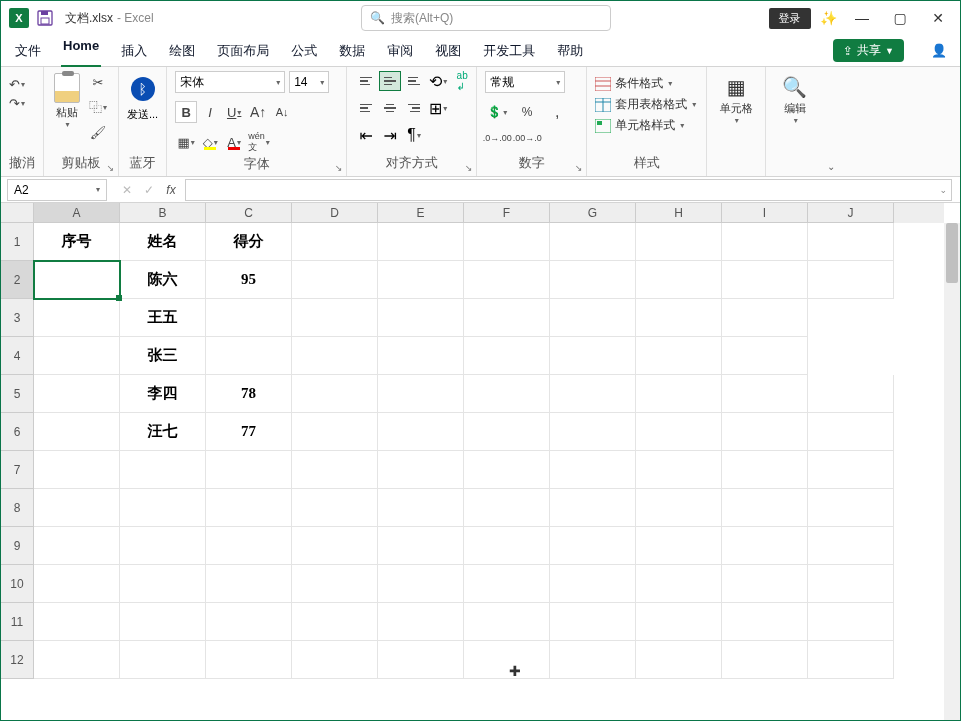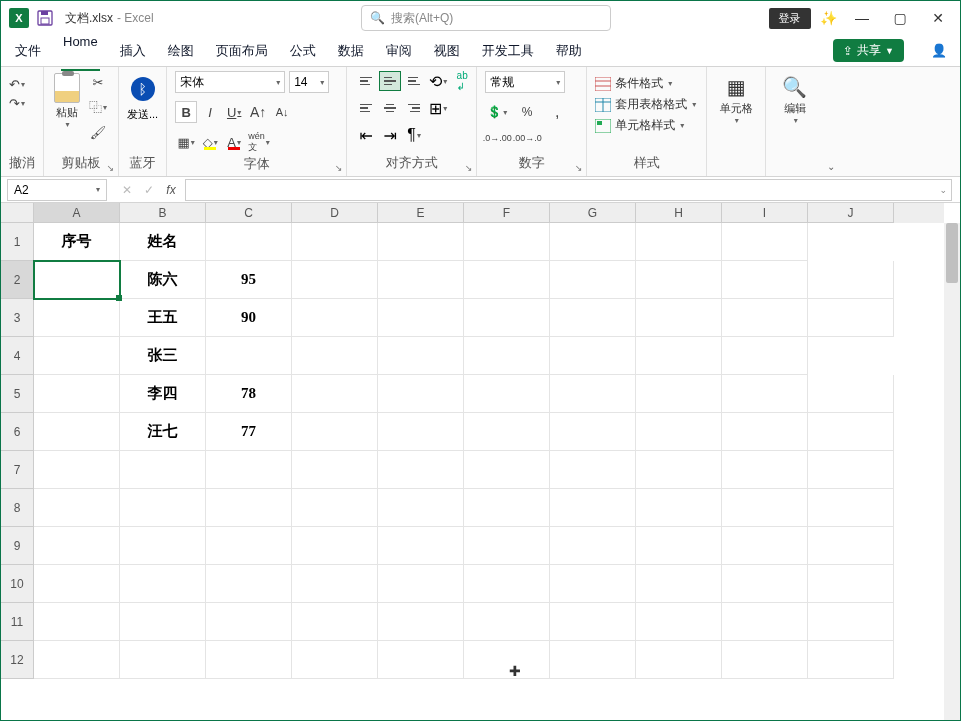--- a/index.html
+++ b/index.html
@@ -12,21 +12,21 @@
 .titlebar .app-name { font-size: 12px; color: #888; margin-left: 4px; }
 .titlebar .search-box { margin-left: auto; margin-right: auto; width: 250px; height: 26px; border: 1px solid #ccc; border-radius: 4px; display: flex; align-items: center; padding: 0 8px; font-size: 12px; color: #888; position:absolute; left:360px; }
 .titlebar .search-box .sicon { margin-right: 6px; }
 .titlebar .right-controls { margin-left: auto; display: flex; align-items: center; gap: 10px; }
 .titlebar .login-btn { background: #333; color: #fff; font-size: 11px; padding: 3px 10px; border-radius: 2px; }
 .titlebar .wand-icon { color: #555; font-size: 14px; }
 .titlebar .win-btn { width: 28px; text-align: center; color: #333; font-size: 14px; }
 
 .menubar { height: 32px; display: flex; align-items: center; padding: 0 12px; gap: 18px; font-size: 13px; border-bottom: 1px solid #d4d4d4; }
 .menubar .mitem { color: #0f172a; cursor: pointer; padding: 4px 2px; }
-.menubar .mitem.active { font-weight: normal; border-bottom: 2px solid #107c41; padding-bottom: 20px; }
+.menubar .mitem.active { font-weight: bold; border-bottom: 2px solid #107c41; padding-bottom: 12px; }
 .menubar .share-btn { margin-left: auto; background: #107c41; color: #fff; padding: 3px 10px; border-radius: 4px; font-size: 12px; display:flex; align-items:center; gap:4px; }
 .menubar .share-btn .chev { font-size:9px; }
 .menubar .collab-icon { margin-left: 10px; color: #555; }
 
 .ribbon { height: 110px; display: flex; border-bottom: 1px solid #d4d4d4; background:#fafafa; }
 .rgroup { border-right: 1px solid #e0e0e0; padding: 4px 8px 2px 8px; display: flex; flex-direction: column; position:relative; }
 .rgroup .gcontent { flex: 1; display: flex; align-items: flex-start; gap: 4px; }
 .rgroup .glabel { text-align: center; font-size: 13px; color: #555; padding: 2px 0; }
 .rgroup .launcher { position:absolute; bottom:3px; right:4px; font-size:9px; color:#777; }
 .big-btn { display: flex; flex-direction: column; align-items: center; justify-content: center; width: 42px; padding: 4px 2px; font-size: 11px; color: #333; cursor: pointer; }
@@ -401,20 +401,21 @@
     <div class="rh">8</div>
     <div class="rh">9</div>
     <div class="rh">10</div>
     <div class="rh">11</div>
     <div class="rh">12</div>
   </div>
   <div class="cells">
     <div class="crow">
       <div class="cell bold">序号</div>
       <div class="cell bold">姓名</div>
+      <div class="cell bold">得分</div>
       <div class="cell"></div>
         <div class="cell"></div>
         <div class="cell"></div>
         <div class="cell"></div>
         <div class="cell"></div>
         <div class="cell"></div>
         <div class="cell"></div>
     </div>
     <div class="crow">
       <div class="cell selected"></div>
@@ -424,21 +425,20 @@
         <div class="cell"></div>
         <div class="cell"></div>
         <div class="cell"></div>
         <div class="cell"></div>
         <div class="cell"></div>
         <div class="cell"></div>
     </div>
     <div class="crow">
       <div class="cell"></div>
       <div class="cell bold">王五</div>
-      <div class="cell bold">90</div>
       <div class="cell"></div>
         <div class="cell"></div>
         <div class="cell"></div>
         <div class="cell"></div>
         <div class="cell"></div>
         <div class="cell"></div>
         <div class="cell"></div>
     </div>
     <div class="crow">
       <div class="cell"></div>

